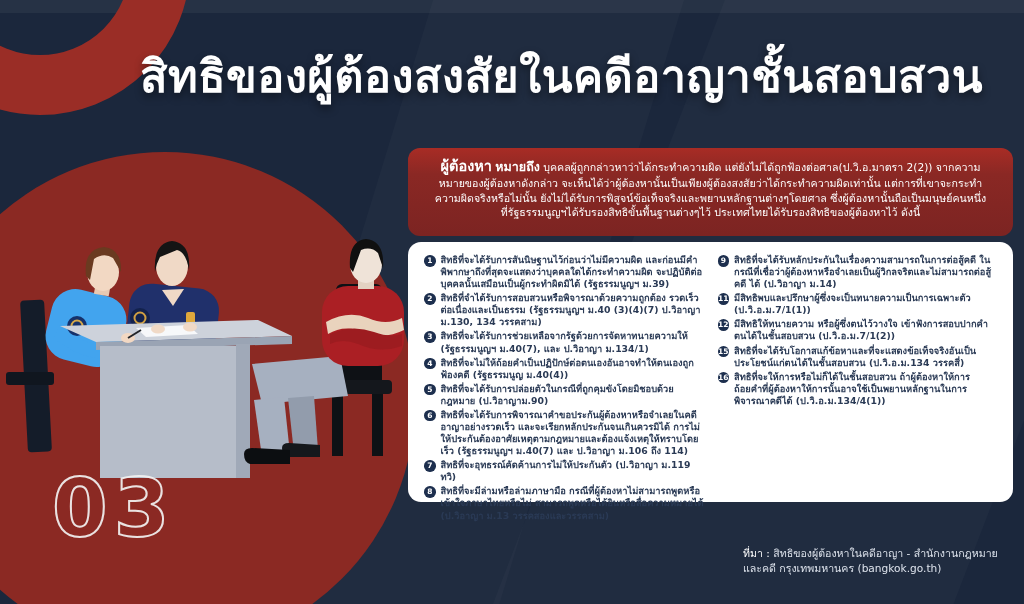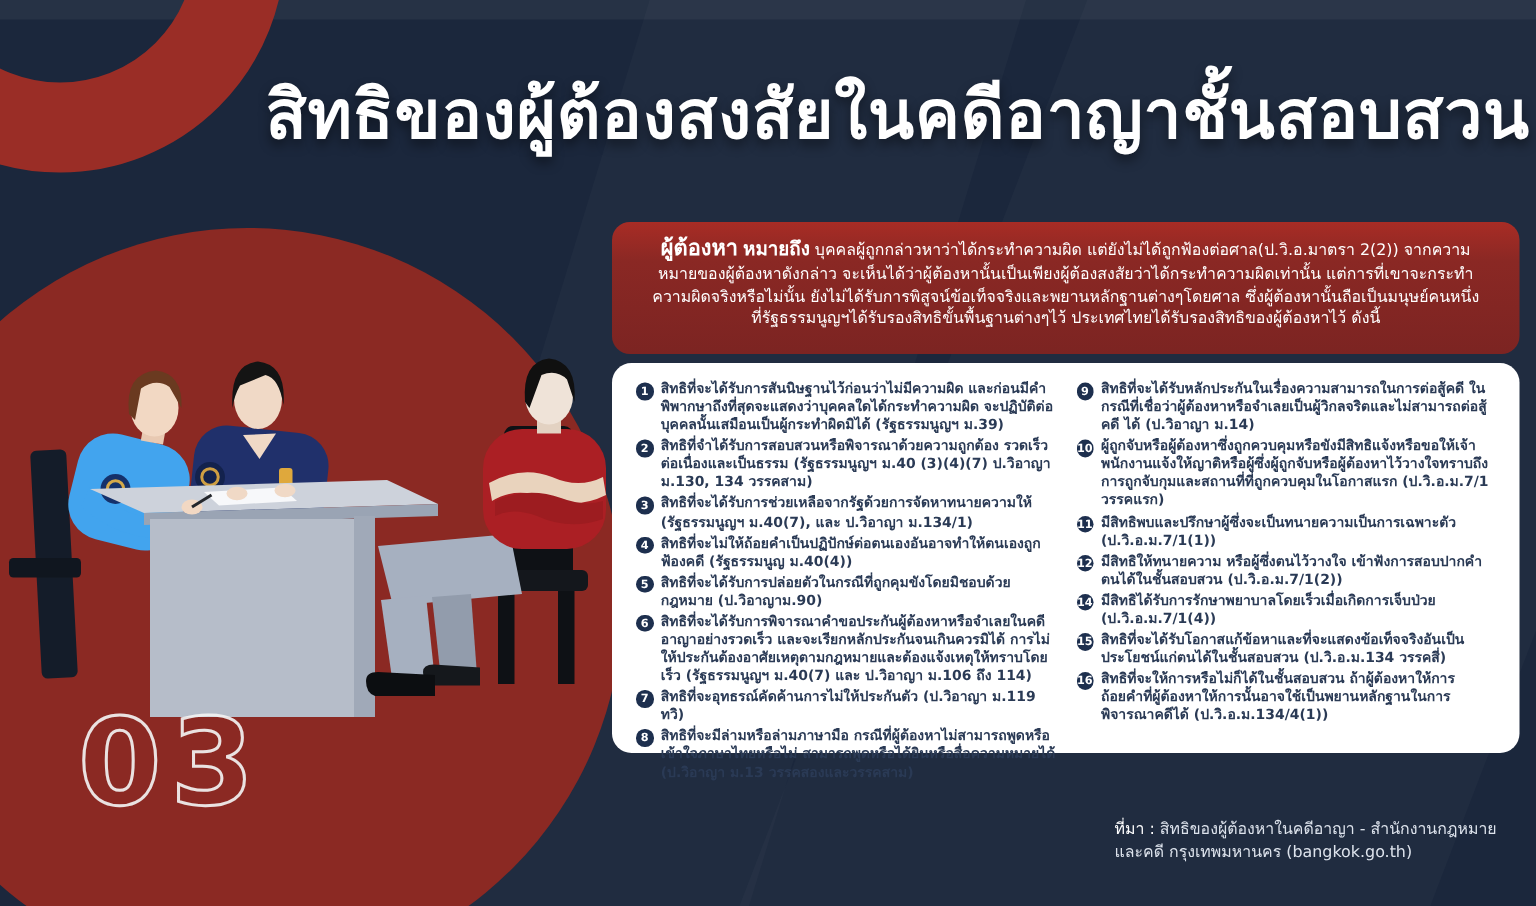--- a/index.html
+++ b/index.html
@@ -23,21 +23,21 @@
     position:absolute; left:-110px; top:-185px; width:300px; height:300px;
     border-radius:50%; border:60px solid #9a2d26; z-index:1;
   }
   .big-circle {
     position:absolute; left:-85px; top:152px; width:500px; height:500px;
     border-radius:50%; background:#8b2923; z-index:1;
   }
 
   .page-title {
     position:absolute; left:140px; right:4px; top:40px;
-    text-align:right; color:#ffffff; z-index:4;
+    text-align:left; color:#ffffff; z-index:4;
     font-size:45px; font-weight:800; letter-spacing:0.5px;
     text-shadow:0 4px 8px rgba(0,0,0,0.45);
   }
 
   .illustration { position:absolute; left:0; top:226px; width:412px; height:252px; z-index:2; }
 
   .page-number {
     position:absolute; left:52px; top:462px; z-index:3;
     font-size:80px; font-weight:700; letter-spacing:6px;
     color:transparent; -webkit-text-stroke:2px rgba(242,242,242,0.92);
@@ -193,34 +193,26 @@
         <span class="num">8</span>
         <span class="txt">สิทธิที่จะมีล่ามหรือล่ามภาษามือ กรณีที่ผู้ต้องหาไม่สามารถพูดหรือเข้าใจภาษาไทยหรือไม่ สามารถพูดหรือได้ยินหรือสื่อความหมายได้ (ป.วิอาญา ม.13 วรรคสองและวรรคสาม)</span>
       </div>
   </div>
   <div class="col">
     <div class="item">
         <span class="num">9</span>
         <span class="txt">สิทธิที่จะได้รับหลักประกันในเรื่องความสามารถในการต่อสู้คดี ในกรณีที่เชื่อว่าผู้ต้องหาหรือจำเลยเป็นผู้วิกลจริตและไม่สามารถต่อสู้คดี ได้ (ป.วิอาญา ม.14)</span>
       </div>
     <div class="item">
-        <span class="num">10</span>
-        <span class="txt">ผู้ถูกจับหรือผู้ต้องหาซึ่งถูกควบคุมหรือขังมีสิทธิแจ้งหรือขอให้เจ้าพนักงานแจ้งให้ญาติหรือผู้ซึ่งผู้ถูกจับหรือผู้ต้องหาไว้วางใจทราบถึงการถูกจับกุมและสถานที่ที่ถูกควบคุมในโอกาสแรก (ป.วิ.อ.ม.7/1 วรรคแรก)</span>
-      </div>
-    <div class="item">
         <span class="num">11</span>
         <span class="txt">มีสิทธิพบและปรึกษาผู้ซึ่งจะเป็นทนายความเป็นการเฉพาะตัว (ป.วิ.อ.ม.7/1(1))</span>
       </div>
     <div class="item">
         <span class="num">12</span>
         <span class="txt">มีสิทธิให้ทนายความ หรือผู้ซึ่งตนไว้วางใจ เข้าฟังการสอบปากคำตนได้ในชั้นสอบสวน (ป.วิ.อ.ม.7/1(2))</span>
-      </div>
-    <div class="item">
-        <span class="num">14</span>
-        <span class="txt">มีสิทธิได้รับการรักษาพยาบาลโดยเร็วเมื่อเกิดการเจ็บป่วย (ป.วิ.อ.ม.7/1(4))</span>
       </div>
     <div class="item">
         <span class="num">15</span>
         <span class="txt">สิทธิที่จะได้รับโอกาสแก้ข้อหาและที่จะแสดงข้อเท็จจริงอันเป็นประโยชน์แก่ตนได้ในชั้นสอบสวน (ป.วิ.อ.ม.134 วรรคสี่)</span>
       </div>
     <div class="item">
         <span class="num">16</span>
         <span class="txt">สิทธิที่จะให้การหรือไม่ก็ได้ในชั้นสอบสวน ถ้าผู้ต้องหาให้การ ถ้อยคำที่ผู้ต้องหาให้การนั้นอาจใช้เป็นพยานหลักฐานในการพิจารณาคดีได้ (ป.วิ.อ.ม.134/4(1))</span>
       </div>
   </div>

